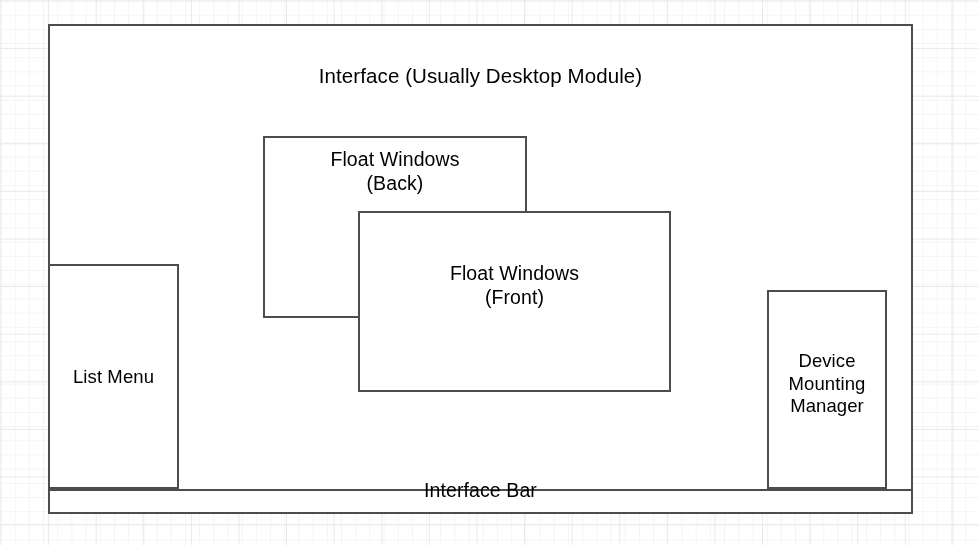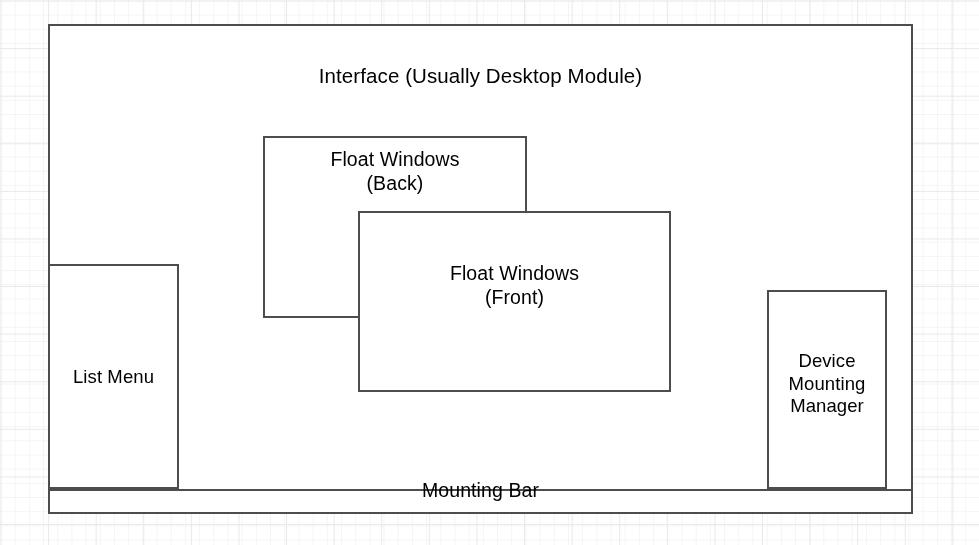--- a/index.html
+++ b/index.html
@@ -150,16 +150,16 @@
     <div class="box-label" id="float-window-back-label">Float Windows
 (Back)</div>
   </div>
 
   <div class="box" id="float-window-front">
     <div class="box-label" id="float-window-front-label">Float Windows
 (Front)</div>
   </div>
 
   <div class="box" id="function-bar">
-    <div class="box-label" id="function-bar-label">Mounting Bar</div>
+    <div class="box-label" id="function-bar-label">Interface Bar</div>
   </div>
 
 </div>
 
 </body></html>

